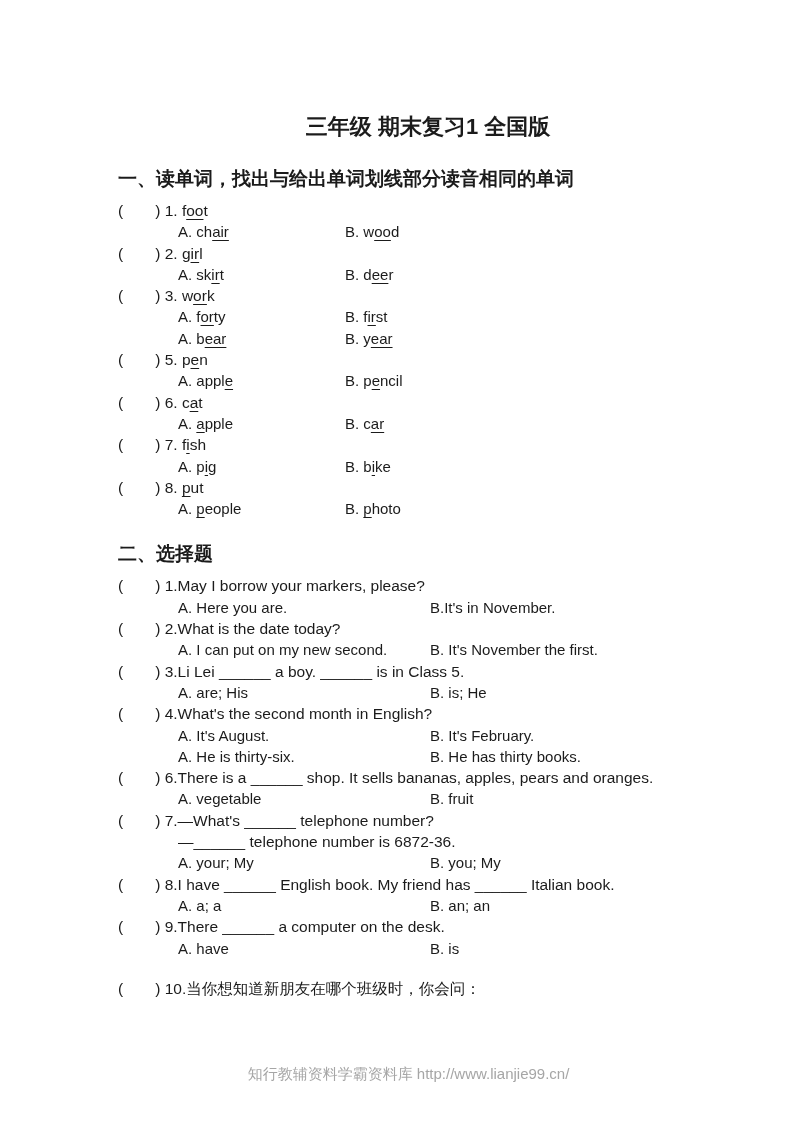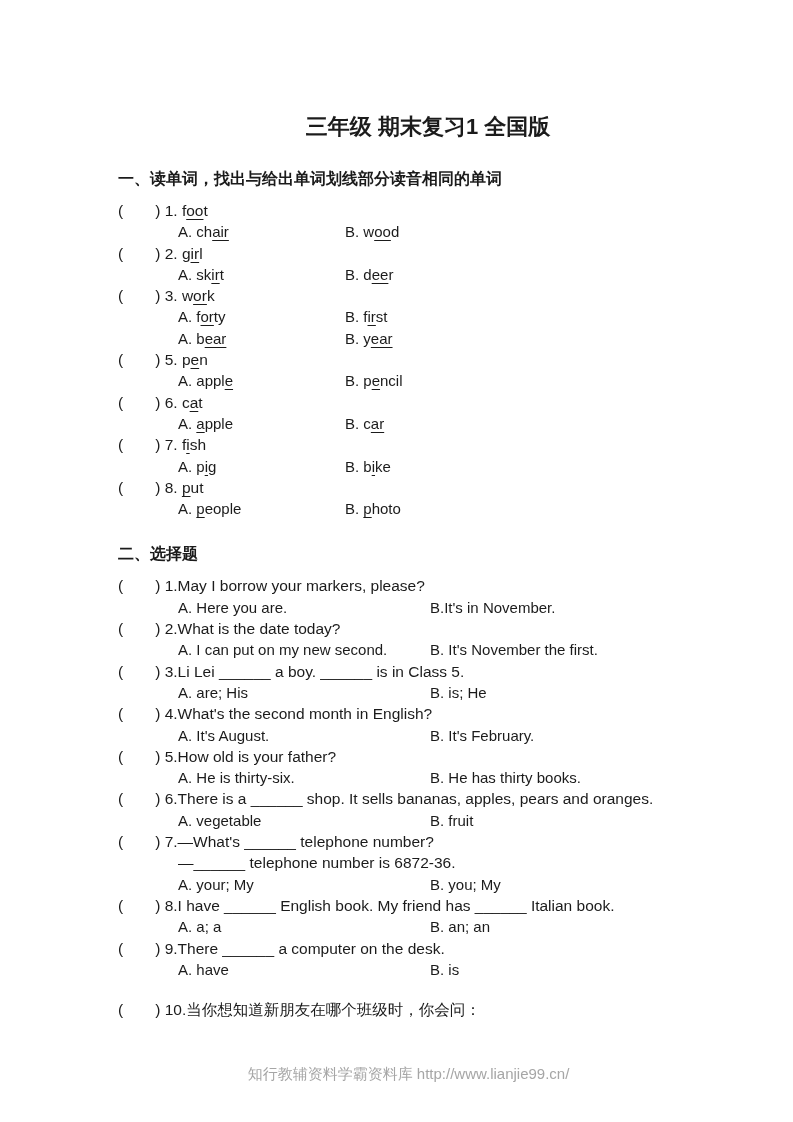--- a/index.html
+++ b/index.html
@@ -2,21 +2,21 @@
 <html><head>
 <meta charset="utf-8">
 <style>
   html,body { margin:0; padding:0; }
   body {
     width:793px; height:1122px; background:#ffffff; overflow:hidden;
     font-family:"Liberation Sans", sans-serif; color:#1b1b1b; position:relative;
   }
   .page { position:absolute; left:118px; top:96px; width:620px; }
   .title { text-align:center; font-weight:700; font-size:22px; line-height:29px; margin:16px 0 25px 0; }
-  .sec-heading { font-weight:700; font-size:16px; line-height:25px; margin:0 0 9px 0; }
+  .sec-heading { font-weight:700; font-size:19px; line-height:25px; margin:0 0 9px 0; }
   .sec2-heading { margin-top:22px;font-family:Liberation Serif, serif; }
   .q-line { font-size:15.5px; line-height:21.3px; white-space:pre-wrap; }
   .gap { display:inline-block; width:32px; }
   .opt-row { display:flex; padding-left:60px; font-size:15px; line-height:21.3px; white-space:pre-wrap; }
   .s1 .optA { width:167px; flex:none; }
   .s2 .optA { width:252px; flex:none; }
   .optB { flex:none; }
   .cont { padding-left:60px; }
   .gap-before { margin-top:19px; }
   .u { text-decoration:underline; text-decoration-thickness:1.3px; text-underline-offset:3px; }
@@ -51,21 +51,20 @@
   <h2 class="sec-heading sec2-heading">二、选择题</h2>
   <div class="s2" id="sec2-questions">
       <div class="q-line"><span class="paren">(<span class="gap"></span>)</span> 1.May I borrow your markers, please?</div>
       <div class="opt-row"><span class="optA">A. Here you are.</span><span class="optB">B.It's in November.</span></div>
       <div class="q-line"><span class="paren">(<span class="gap"></span>)</span> 2.What is the date today?</div>
       <div class="opt-row"><span class="optA">A. I can put on my new second.</span><span class="optB">B. It's November the first.</span></div>
       <div class="q-line"><span class="paren">(<span class="gap"></span>)</span> 3.Li Lei ______ a boy. ______ is in Class 5.</div>
       <div class="opt-row"><span class="optA">A. are; His</span><span class="optB">B. is; He</span></div>
       <div class="q-line"><span class="paren">(<span class="gap"></span>)</span> 4.What's the second month in English?</div>
       <div class="opt-row"><span class="optA">A. It's August.</span><span class="optB">B. It's February.</span></div>
-      <div class="q-line"><span class="paren">(<span class="gap"></span>)</span> 5.How old is your father?</div>
       <div class="opt-row"><span class="optA">A. He is thirty-six.</span><span class="optB">B. He has thirty books.</span></div>
       <div class="q-line"><span class="paren">(<span class="gap"></span>)</span> 6.There is a ______ shop. It sells bananas, apples, pears and oranges.</div>
       <div class="opt-row"><span class="optA">A. vegetable</span><span class="optB">B. fruit</span></div>
       <div class="q-line"><span class="paren">(<span class="gap"></span>)</span> 7.—What's ______ telephone number?</div>
       <div class="q-line cont">—______ telephone number is 6872-36.</div>
       <div class="opt-row"><span class="optA">A. your; My</span><span class="optB">B. you; My</span></div>
       <div class="q-line"><span class="paren">(<span class="gap"></span>)</span> 8.I have ______ English book. My friend has ______ Italian book.</div>
       <div class="opt-row"><span class="optA">A. a; a</span><span class="optB">B. an; an</span></div>
       <div class="q-line"><span class="paren">(<span class="gap"></span>)</span> 9.There ______ a computer on the desk.</div>
       <div class="opt-row"><span class="optA">A. have</span><span class="optB">B. is</span></div>

